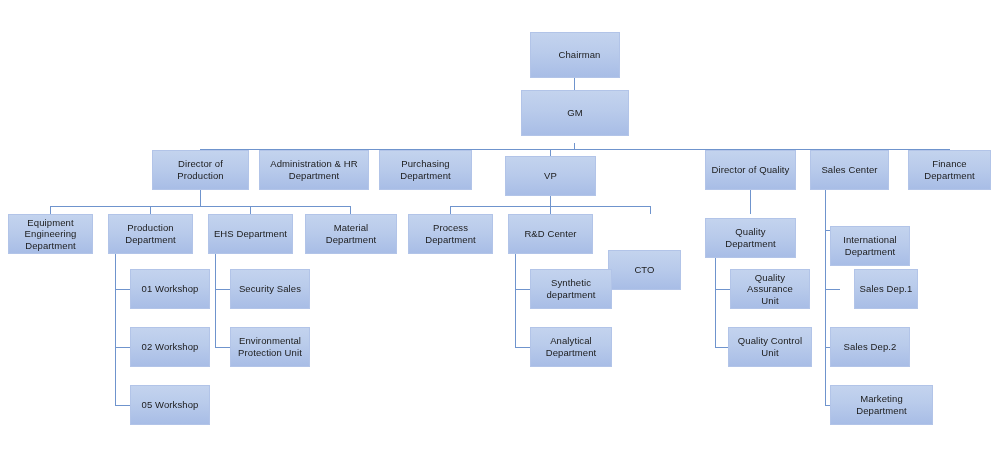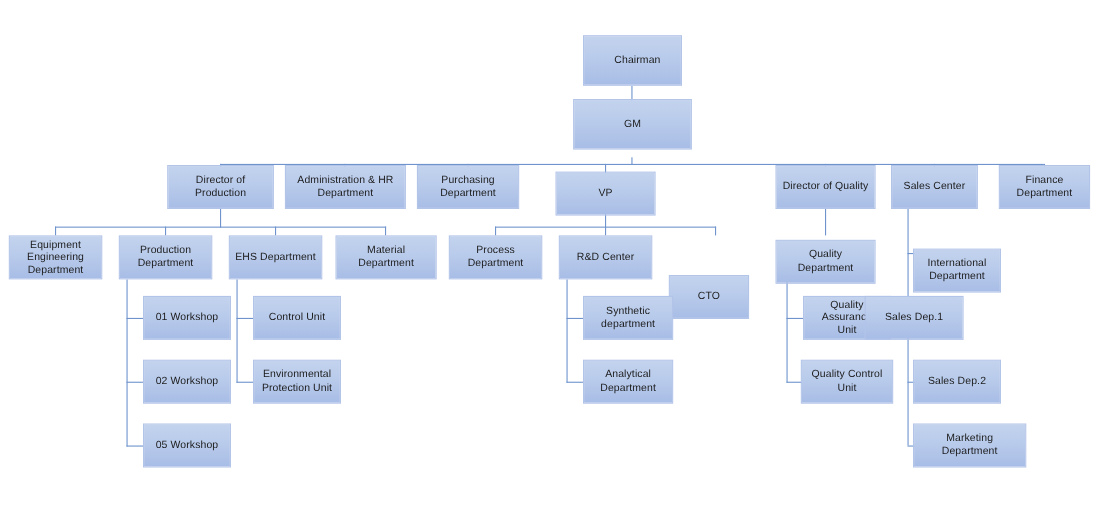--- a/index.html
+++ b/index.html
@@ -176,33 +176,33 @@
   <div class="node" style="left:830px; top:210px; width:80px; height:40px;margin-top:16px;">
     <span class="label">International
 Department</span>
   </div>
 
   <div class="node" style="left:130px; top:269px; width:80px; height:40px;">
     <span class="label">01 Workshop</span>
   </div>
 
   <div class="node" style="left:230px; top:269px; width:80px; height:40px;">
-    <span class="label">Control Unit</span>
+    <span class="label">Security Sales</span>
   </div>
 
   <div class="node" style="left:530px; top:269px; width:82px; height:40px;">
     <span class="label">Synthetic department</span>
   </div>
 
   <div class="node" style="left:730px; top:269px; width:80px; height:40px;">
     <span class="label">Quality Assurance
 Unit</span>
   </div>
 
-  <div class="node" style="left:786px; top:269px; width:90px; height:40px;">
+  <div class="node" style="left:854px; top:269px; width:64px; height:40px;">
     <span class="label">Sales Dep.1</span>
   </div>
 
   <div class="node" style="left:130px; top:327px; width:80px; height:40px;">
     <span class="label">02 Workshop</span>
   </div>
 
   <div class="node" style="left:230px; top:327px; width:80px; height:40px;">
     <span class="label">Environmental
 Protection Unit</span>

